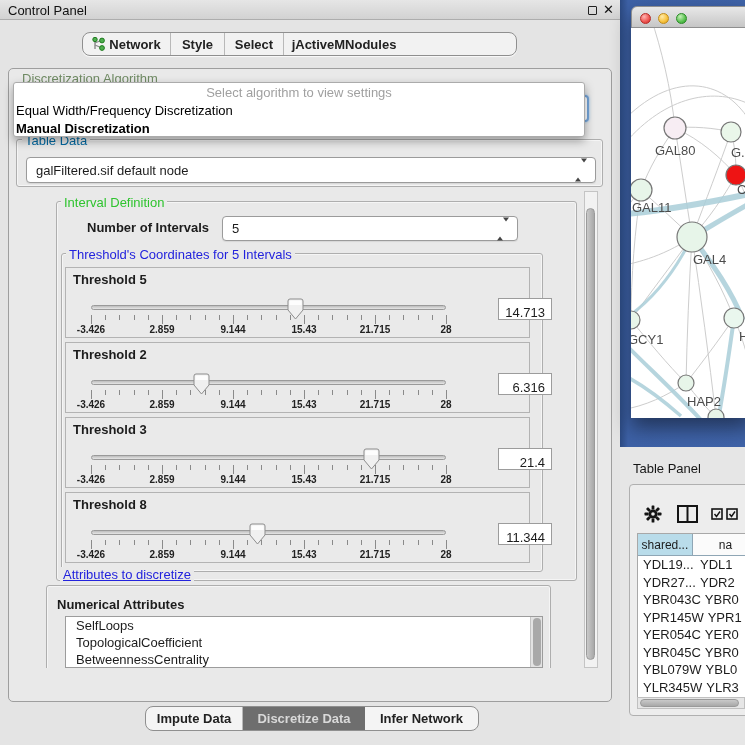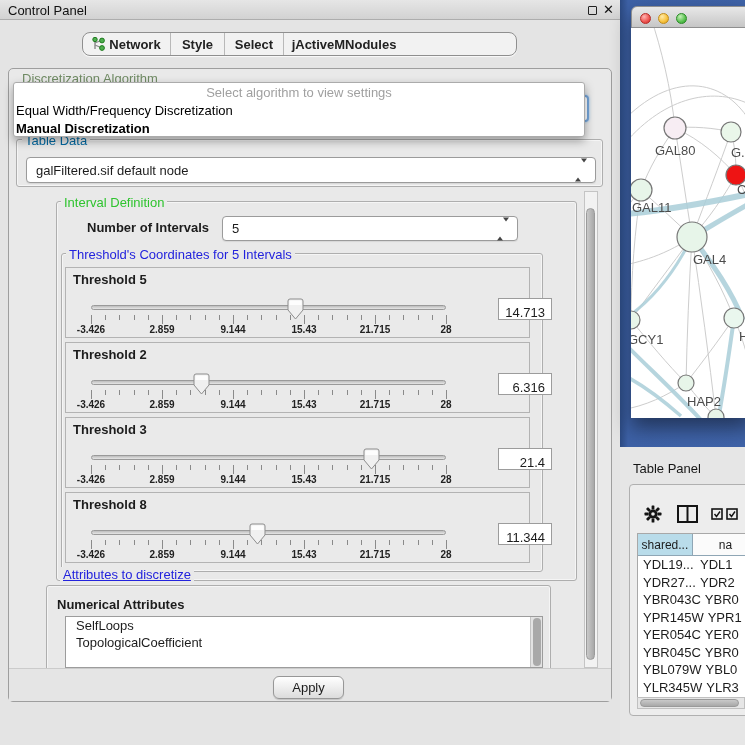--- a/index.html
+++ b/index.html
@@ -347,34 +347,43 @@
           <div class="t-value">11.344</div>
         </div>
       </div>
 
     <div class="group-border" style="left:32px; top:394px; width:505px; height:95px;"></div>
     <span class="group-label blue-label" style="left:46px; top:376px;text-decoration:underline;">Attributes to discretize</span>
     <span class="bold13" style="position:absolute; left:43px; top:406px;">Numerical Attributes</span>
     <div class="attr-list" style="left:51px; top:425px;" id="attr-list">
       <div class="li">SelfLoops</div>
         <div class="li">TopologicalCoefficient</div>
+        <div class="li">BetweennessCentrality</div>
         <div class="attr-sb">
           <div class="thumb"></div>
         </div>
     </div>
   </div>
 
   <div class="vscroll" style="left:584px; top:191px; width:14px; height:477px;">
     <div class="thumb" style="top:16px; height:452px;"></div>
   </div>
 
-  <div class="apply-strip" style="top:668px;">
-    <div class="aqua-btn" style="left:264px; top:7px; width:71px; height:23px; line-height:21px;">Apply</div>
-  </div>
-
+
+  <div class="bottom-tabstrip">
+    <div class="tab" style="width:97px">
+      <span>Impute Data</span>
+    </div>
+    <div class="tab selected" style="width:122px">
+      <span>Discretize Data</span>
+    </div>
+    <div class="tab" style="width:113px">
+      <span>Infer Network</span>
+    </div>
+  </div>
 
   <div class="desktop"></div>
 
   <div class="net-window">
     <div class="net-titlebar">
       <span class="tl red"></span>
       <span class="tl yellow"></span>
       <span class="tl green"></span>
     </div>
     <div class="net-canvas">

